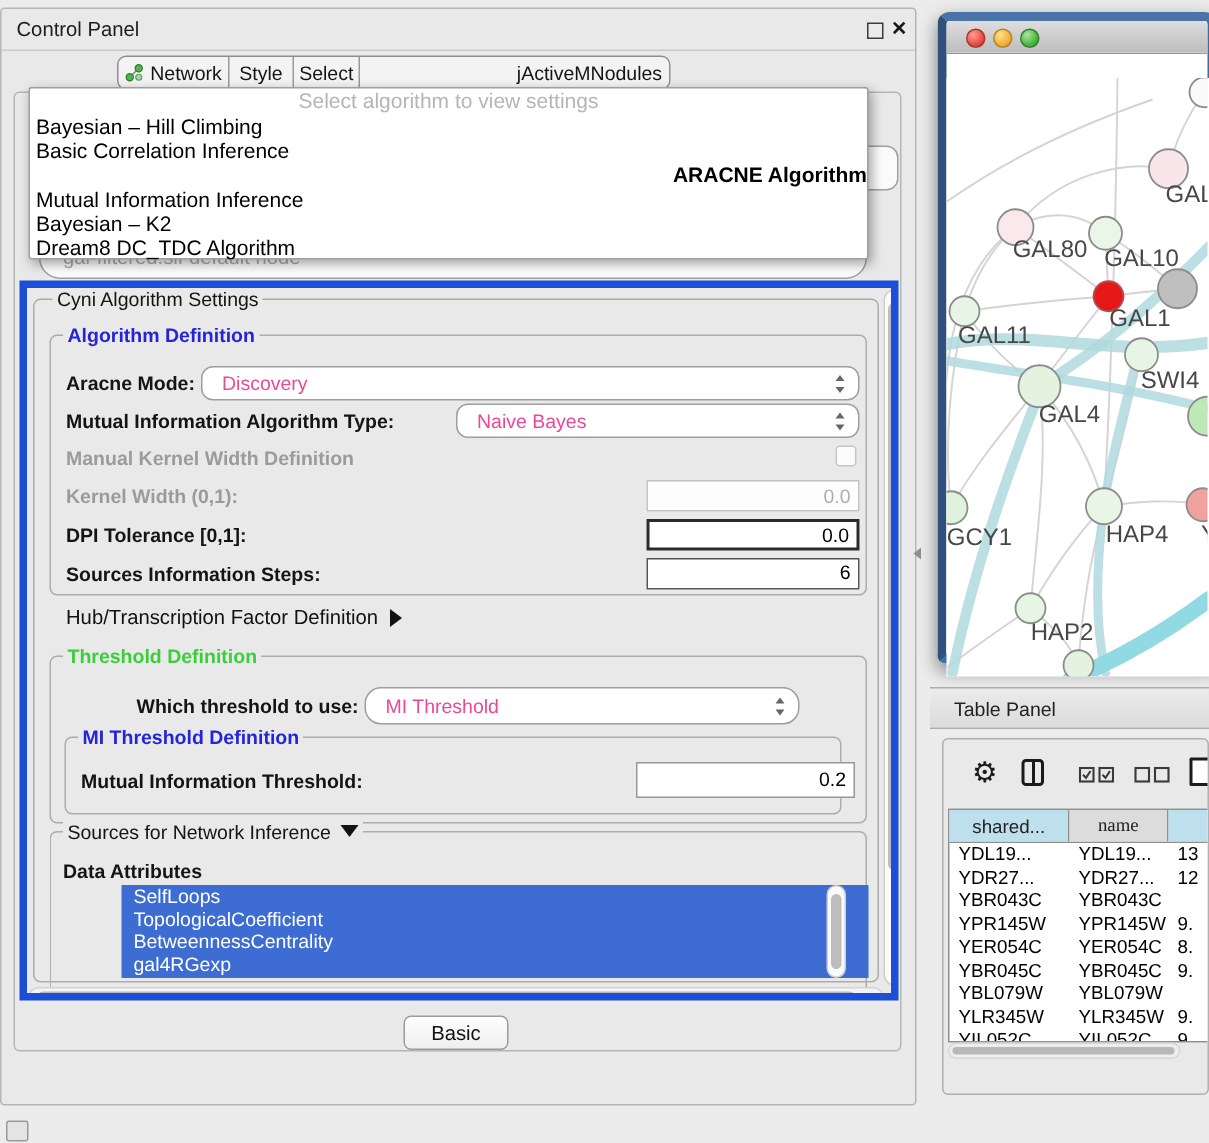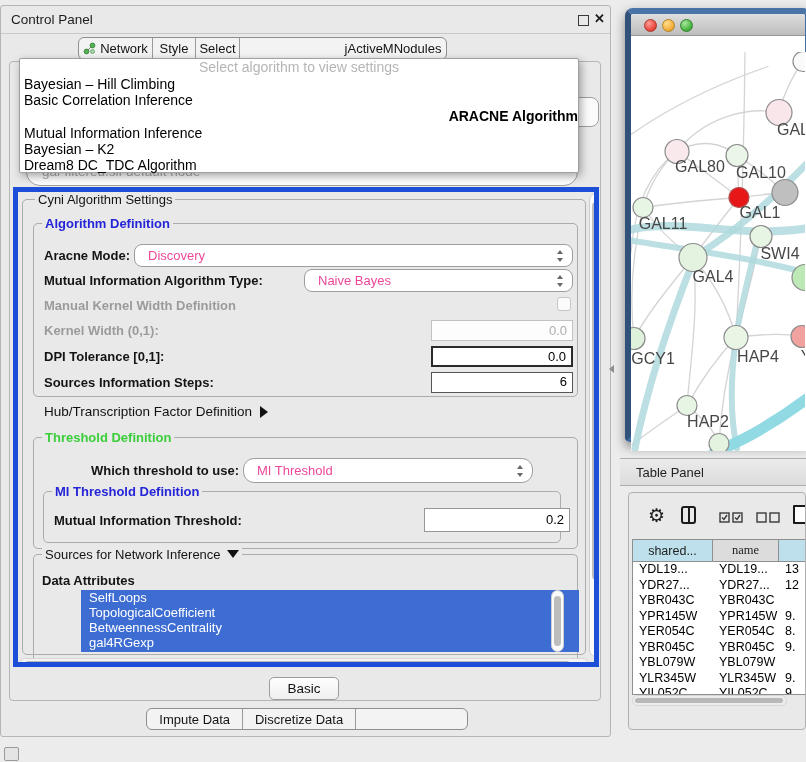--- a/index.html
+++ b/index.html
@@ -275,31 +275,20 @@
       <div class="sb-v" style="left:571px;top:1px;width:14px;height:464px">
         <div class="sb-thumb-v" style="top:8px;height:378px"></div>
       </div>
       <div class="sb-h" style="left:1px;top:466px;width:570px;height:13px">
         <div class="sb-thumb-h" style="left:5px;width:545px"></div>
       </div>
     </div>
 
     <div class="apply-btn">Basic</div>
 
-    <div class="cp-bottom-tabs">
-      <div class="seg" style="width:97px">
-          <span>Impute Data</span>
-        </div>
-      <div class="seg" style="width:113px">
-          <span>Discretize Data</span>
-        </div>
-      <div class="seg sel" style="width:112px">
-          <span>Infer Network</span>
-        </div>
-    </div>
   </div>
 
   <div class="split-grip"></div>
 
   <div class="net-window">
     <div class="net-titlebar">
       <span class="tl tl-red"></span>
       <span class="tl tl-yellow"></span>
       <span class="tl tl-green"></span>
     </div>

